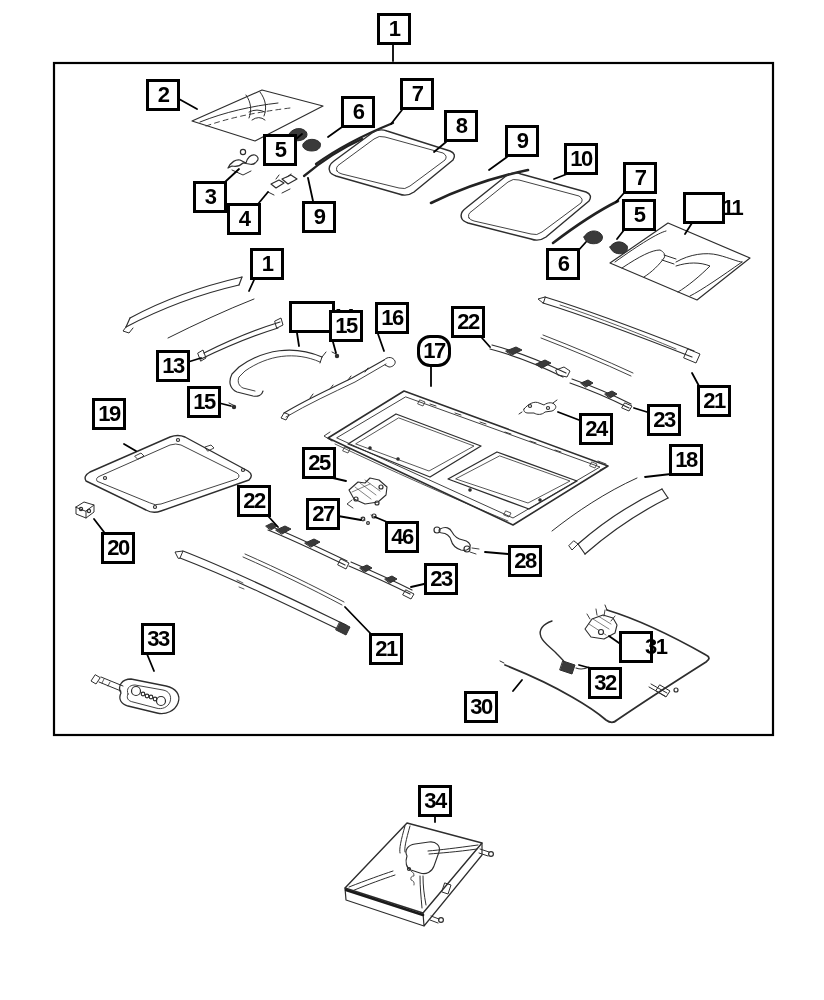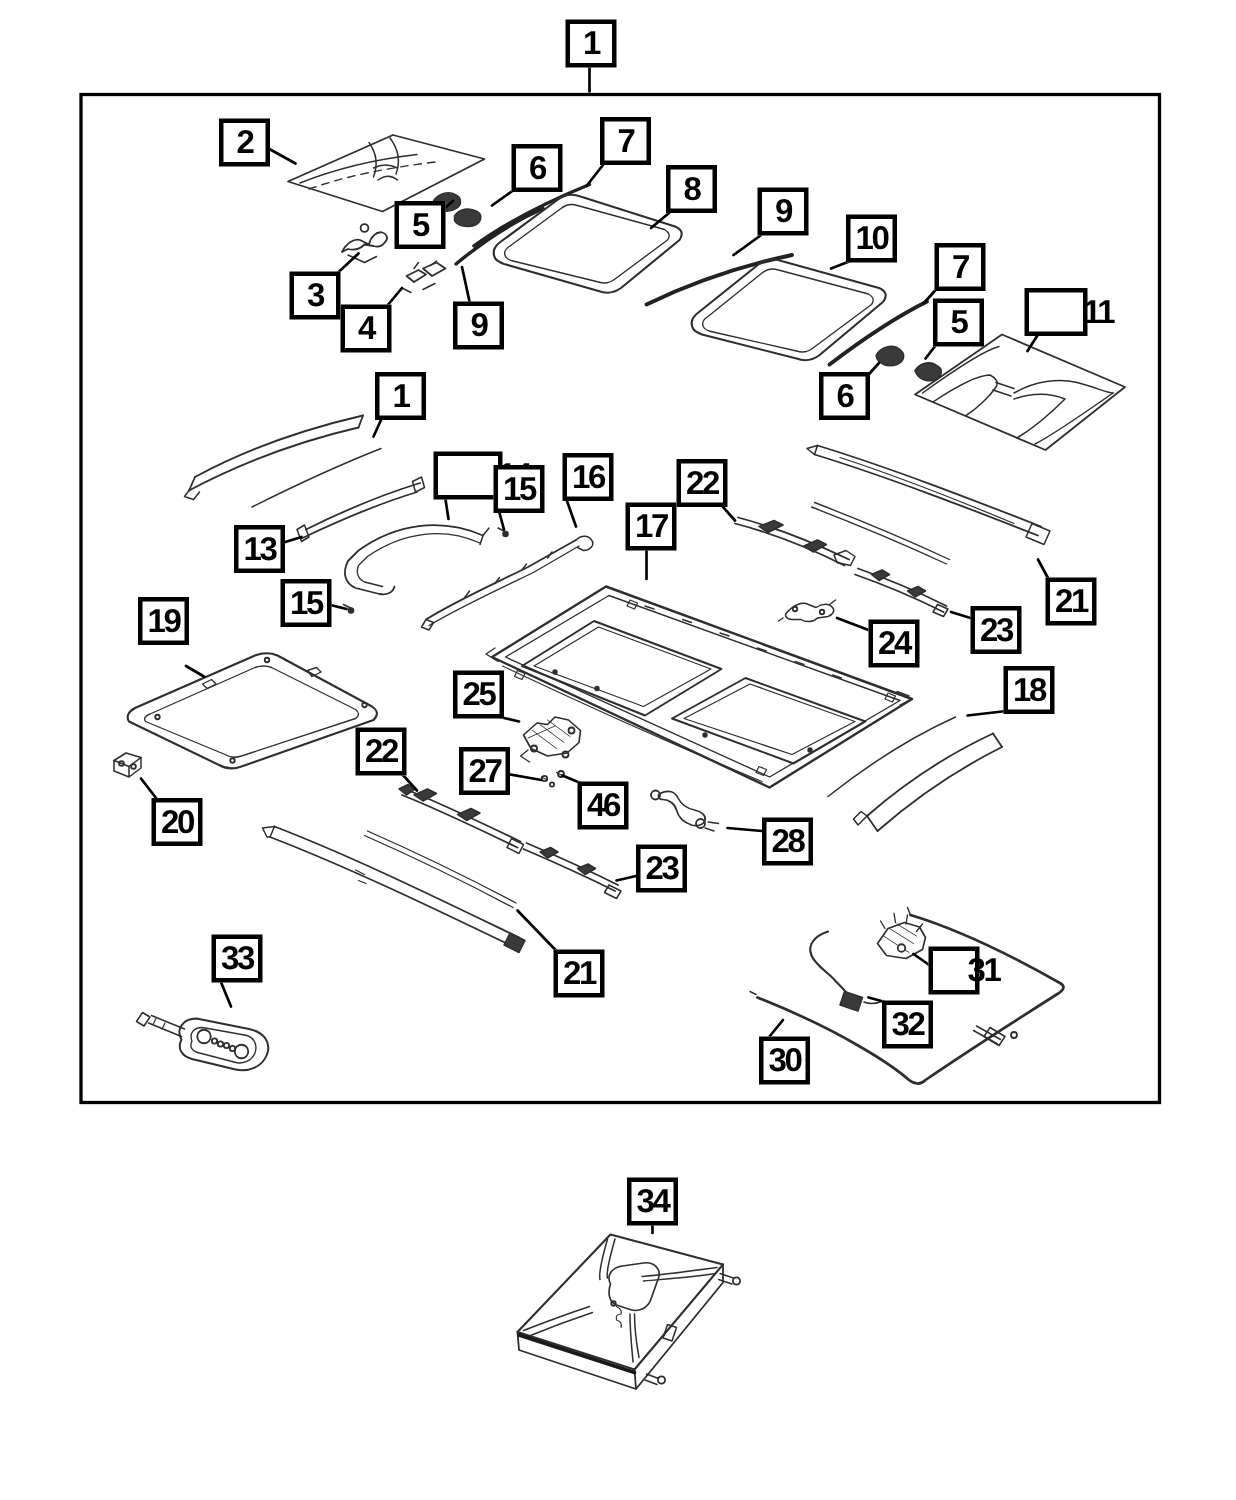--- a/index.html
+++ b/index.html
@@ -365,35 +365,35 @@
       <div class="callout" style="left: 623px; top: 162px;">7</div>
       <div class="callout" style="left: 622px; top: 199px;">5</div>
       <div class="callout" style="left: 683px; top: 192px; padding-left: 36px;">11</div>
       <div class="callout" style="left: 546px; top: 248px;">6</div>
       <div class="callout" style="left: 250px; top: 248px;">1</div>
       <div class="callout" style="left: 156px; top: 350px;">13</div>
       <div class="callout" style="left: 289px; top: 301px; padding-left: 40px;">14</div>
       <div class="callout" style="left: 329px; top: 310px;">15</div>
       <div class="callout" style="left: 375px; top: 302px;">16</div>
       <div class="callout" style="left: 451px; top: 306px;">22</div>
-      <div class="callout" style="left: 417px; top: 335px;">17</div>
+      <div class="callout" style="left: 417px; top: 335px; border-radius: 13px;">17</div>
       <div class="callout" style="left: 187px; top: 386px;">15</div>
       <div class="callout" style="left: 92px; top: 398px;">19</div>
       <div class="callout" style="left: 697px; top: 385px;">21</div>
       <div class="callout" style="left: 647px; top: 404px;">23</div>
       <div class="callout" style="left: 579px; top: 413px;">24</div>
       <div class="callout" style="left: 669px; top: 444px;">18</div>
       <div class="callout" style="left: 302px; top: 447px;">25</div>
       <div class="callout" style="left: 237px; top: 485px;">22</div>
       <div class="callout" style="left: 306px; top: 498px;">27</div>
       <div class="callout" style="left: 385px; top: 521px;">46</div>
       <div class="callout" style="left: 101px; top: 532px;">20</div>
       <div class="callout" style="left: 424px; top: 563px;">23</div>
       <div class="callout" style="left: 508px; top: 545px;">28</div>
       <div class="callout" style="left: 141px; top: 623px;">33</div>
       <div class="callout" style="left: 369px; top: 633px;">21</div>
       <div class="callout" style="left: 619px; top: 631px; padding-left: 23px;">31</div>
       <div class="callout" style="left: 588px; top: 667px;">32</div>
-      <div class="callout" style="left: 506px; top: 691px;">30</div>
+      <div class="callout" style="left: 464px; top: 691px;">30</div>
       <div class="callout" style="left: 418px; top: 785px;">34</div>
     </div>
 
 </div>
 
 </body></html>

